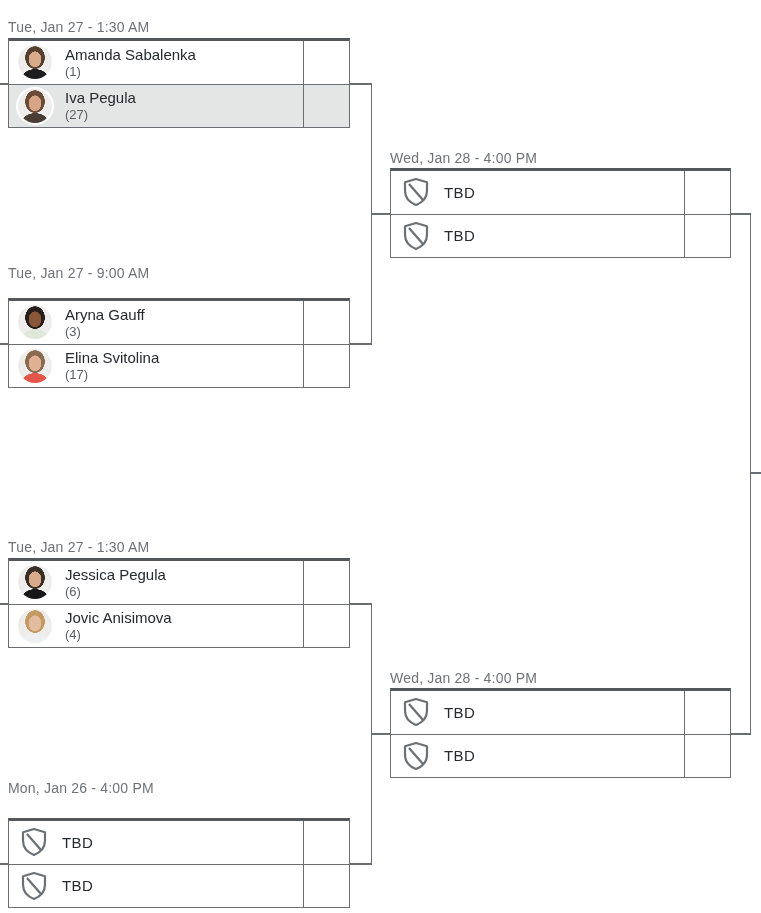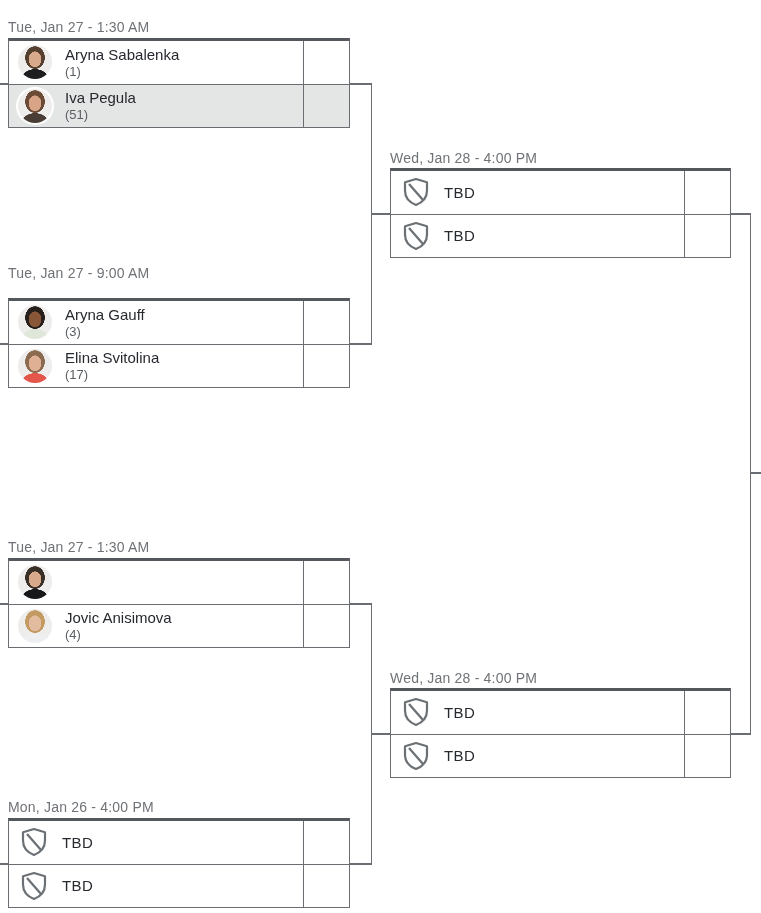--- a/index.html
+++ b/index.html
@@ -100,30 +100,30 @@
   <div class="lh" style="top:733px;left:371px;width:19px"></div>
   <div class="lh" style="top:733px;left:731px;width:20px"></div>
   <div class="lh" style="top:863px;left:0;width:8px"></div>
   <div class="lh" style="top:863px;left:350px;width:22px"></div>
 
   <div class="match-label" style="top:19px;left:8px">Tue, Jan 27 - 1:30 AM</div>
   <div class="match-card qf" style="top:38px">
     <div class="player-row">
       <div class="avatar" style="--skin: #d9a98c; --hair: #55402f; --shirt: #1d1d1f;"></div>
       <div class="pinfo">
-        <div class="pname">Aryna Sabalenka</div>
+        <div class="pname">Amanda Sabalenka</div>
         <div class="pseed">(1)</div>
       </div>
       <div class="score-cell"></div>
     </div>
     <div class="player-row highlighted">
       <div class="avatar" style="--skin: #d8a488; --hair: #6b4a36; --shirt: #4a3d35;"></div>
       <div class="pinfo">
         <div class="pname">Iva Pegula</div>
-        <div class="pseed">(51)</div>
+        <div class="pseed">(27)</div>
       </div>
       <div class="score-cell"></div>
     </div>
   </div>
 
   <div class="match-label" style="top:150px;left:390px">Wed, Jan 28 - 4:00 PM</div>
   <div class="match-card sf" style="top:168px">
     <div class="player-row">
       <span class="shield">
         <svg viewBox="0 0 28 30" width="28" height="30">
@@ -163,20 +163,24 @@
         <div class="pseed">(17)</div>
       </div>
       <div class="score-cell"></div>
     </div>
   </div>
 
   <div class="match-label" style="top:539px;left:8px">Tue, Jan 27 - 1:30 AM</div>
   <div class="match-card qf" style="top:558px">
     <div class="player-row">
       <div class="avatar" style="--skin: #d9a98c; --hair: #3a2f26; --shirt: #17171a;"></div>
+      <div class="pinfo">
+        <div class="pname">Jessica Pegula</div>
+        <div class="pseed">(6)</div>
+      </div>
       <div class="score-cell"></div>
     </div>
     <div class="player-row">
       <div class="avatar" style="--skin: #e3bb9f; --hair: #c49a63; --shirt: #edeff0;"></div>
       <div class="pinfo">
         <div class="pname">Jovic Anisimova</div>
         <div class="pseed">(4)</div>
       </div>
       <div class="score-cell"></div>
     </div>
@@ -199,21 +203,21 @@
         <svg viewBox="0 0 28 30" width="28" height="30">
             <path d="M14 2 L25 5.2 V13.5 C25 20.5 20.6 25.4 14 28 C7.4 25.4 3 20.5 3 13.5 V5.2 Z" fill="none" stroke="currentColor" stroke-width="2.2" stroke-linejoin="round"></path>
             <line x1="7" y1="7" x2="21" y2="23" stroke="currentColor" stroke-width="2.2"></line>
           </svg>
       </span>
       <div class="tbd-label">TBD</div>
       <div class="score-cell"></div>
     </div>
   </div>
 
-  <div class="match-label" style="top:799px;left:8px">Mon, Jan 26 - 4:00 PM</div>
+  <div class="match-label" style="top:780px;left:8px">Mon, Jan 26 - 4:00 PM</div>
   <div class="match-card qf" style="top:818px">
     <div class="player-row">
       <span class="shield">
         <svg viewBox="0 0 28 30" width="28" height="30">
             <path d="M14 2 L25 5.2 V13.5 C25 20.5 20.6 25.4 14 28 C7.4 25.4 3 20.5 3 13.5 V5.2 Z" fill="none" stroke="currentColor" stroke-width="2.2" stroke-linejoin="round"></path>
             <line x1="7" y1="7" x2="21" y2="23" stroke="currentColor" stroke-width="2.2"></line>
           </svg>
       </span>
       <div class="tbd-label">TBD</div>
       <div class="score-cell"></div>

